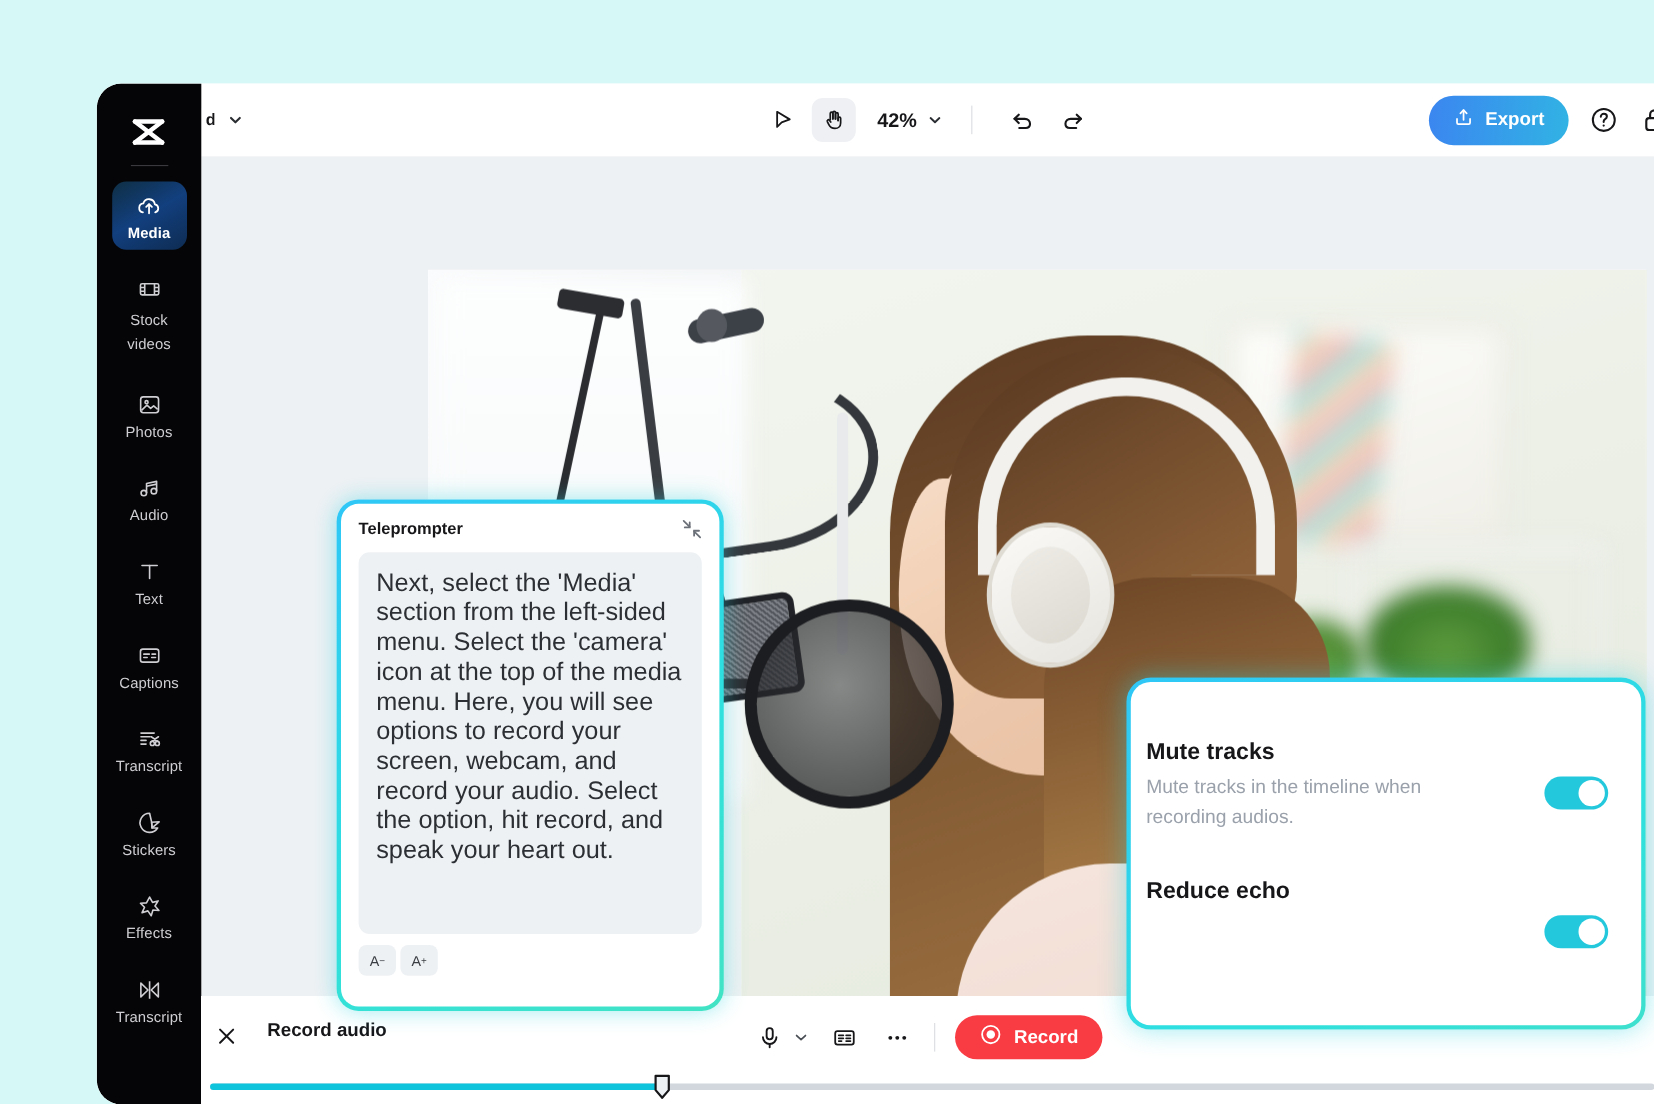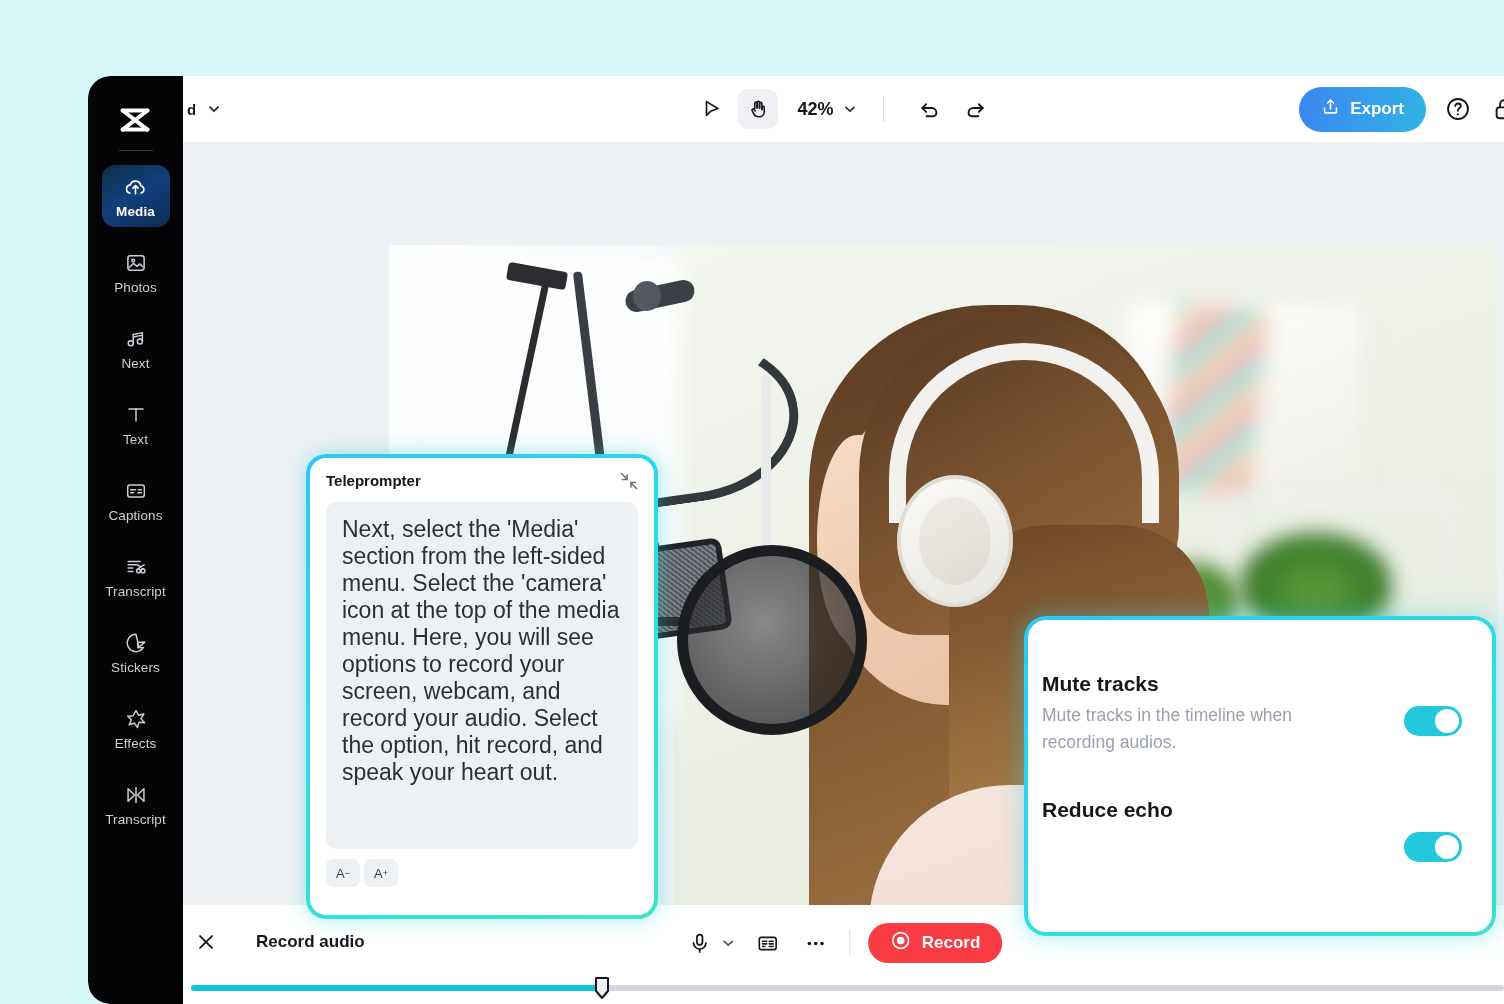--- a/index.html
+++ b/index.html
@@ -288,21 +288,21 @@
     border-radius:50%; background:#ffffff;
   }
 
   
   #recordbar {
     position: absolute; left: 95px; bottom: 0;
     width: calc(100% - 95px); height: 99px;
     background: #ffffff;
     z-index: 50;
   }
-  #rb-left { position:absolute; left: 8px; top: 22px; display:flex; align-items:center; gap:35px; }
+  #rb-left { position:absolute; left: 8px; top: 22px; display:flex; align-items:flex-start; gap:22px; }
   #rb-title { font-size: 17px; font-weight: bold; color:#17171a; }
   #rb-center { position:absolute; left: 50%; transform: translateX(-50%); top: 18px;
     display:flex; align-items:center; gap: 18px; }
   .rb-ico { width: 30px; height: 30px; display:flex; align-items:center; justify-content:center; cursor:pointer;}
   #mic-group { display:flex; align-items:center; gap:6px; cursor:pointer;}
   #record-btn {
     display:flex; align-items:center; gap:11px;
     height: 40px; padding: 0 22px; border-radius: 20px;
     background:#f93b43; border:none; cursor:pointer;
     color:#ffffff; font-size:17px; font-weight:bold;
@@ -513,20 +513,29 @@
       <span class="ri-ico">
         <svg viewBox="0 0 26 26" width="25" height="25" fill="none" stroke="#ffffff" stroke-width="1.7" stroke-linecap="round" stroke-linejoin="round">
           <path d="M7.2 18.8A4.3 4.3 0 0 1 7.6 10.3a5.6 5.6 0 0 1 10.9.9 3.9 3.9 0 0 1 .3 7.6"></path>
           <path d="M13 19.6V11.2"></path>
             <path d="M10.3 13.6 L13 11 L15.7 13.6"></path>
         </svg>
       </span>
       <span class="ri-lbl">Media</span>
     </div>
 
+    <div class="rail-item two-line">
+      <span class="ri-ico">
+        <svg viewBox="0 0 26 26" width="24" height="24" fill="none" stroke="#cfcfd3" stroke-width="1.6" stroke-linejoin="round">
+          <rect x="4" y="7.5" width="18" height="11" rx="1.6"></rect>
+          <path d="M8.2 7.5v11M17.8 7.5v11M8.2 11.2h-4.2M8.2 14.9h-4.2M22 11.2h-4.2M22 14.9h-4.2"></path>
+        </svg>
+      </span>
+      <span class="ri-lbl">Stock videos</span>
+    </div>
 
     <div class="rail-item">
       <span class="ri-ico">
         <svg viewBox="0 0 26 26" width="24" height="24" fill="none" stroke="#cfcfd3" stroke-width="1.6" stroke-linejoin="round">
           <rect x="4.2" y="5.2" width="17.6" height="15.6" rx="2.6"></rect>
           <circle cx="10" cy="10.4" r="1.5"></circle>
           <path d="M5 18.4 L10.4 13.4 L14 16.6 L17 14 L21 17.6"></path>
         </svg>
       </span>
       <span class="ri-lbl">Photos</span>
@@ -534,21 +543,21 @@
 
     <div class="rail-item">
       <span class="ri-ico">
         <svg viewBox="0 0 26 26" width="24" height="24" fill="none" stroke="#cfcfd3" stroke-width="1.6" stroke-linejoin="round">
           <circle cx="7.3" cy="17.6" r="2.7"></circle>
             <circle cx="17.2" cy="15.7" r="2.7"></circle>
           <path d="M10 17.6V8.2l9.9-2.1v9.6"></path>
             <path d="M10 10.9 L19.9 8.8"></path>
         </svg>
       </span>
-      <span class="ri-lbl">Next</span>
+      <span class="ri-lbl">Audio</span>
     </div>
 
     <div class="rail-item">
       <span class="ri-ico">
         <svg viewBox="0 0 26 26" width="24" height="24" fill="none" stroke="#cfcfd3" stroke-width="1.6" stroke-linecap="round">
           <path d="M5.5 6.6h15"></path>
             <path d="M13 6.6v12.8"></path>
         </svg>
       </span>
       <span class="ri-lbl">Text</span>

